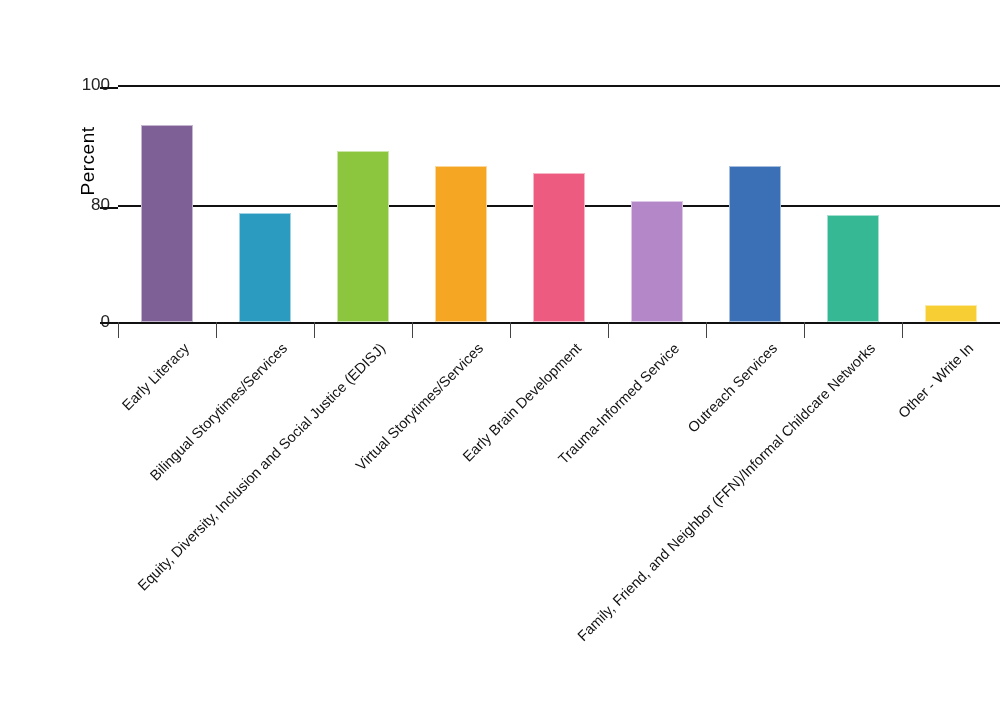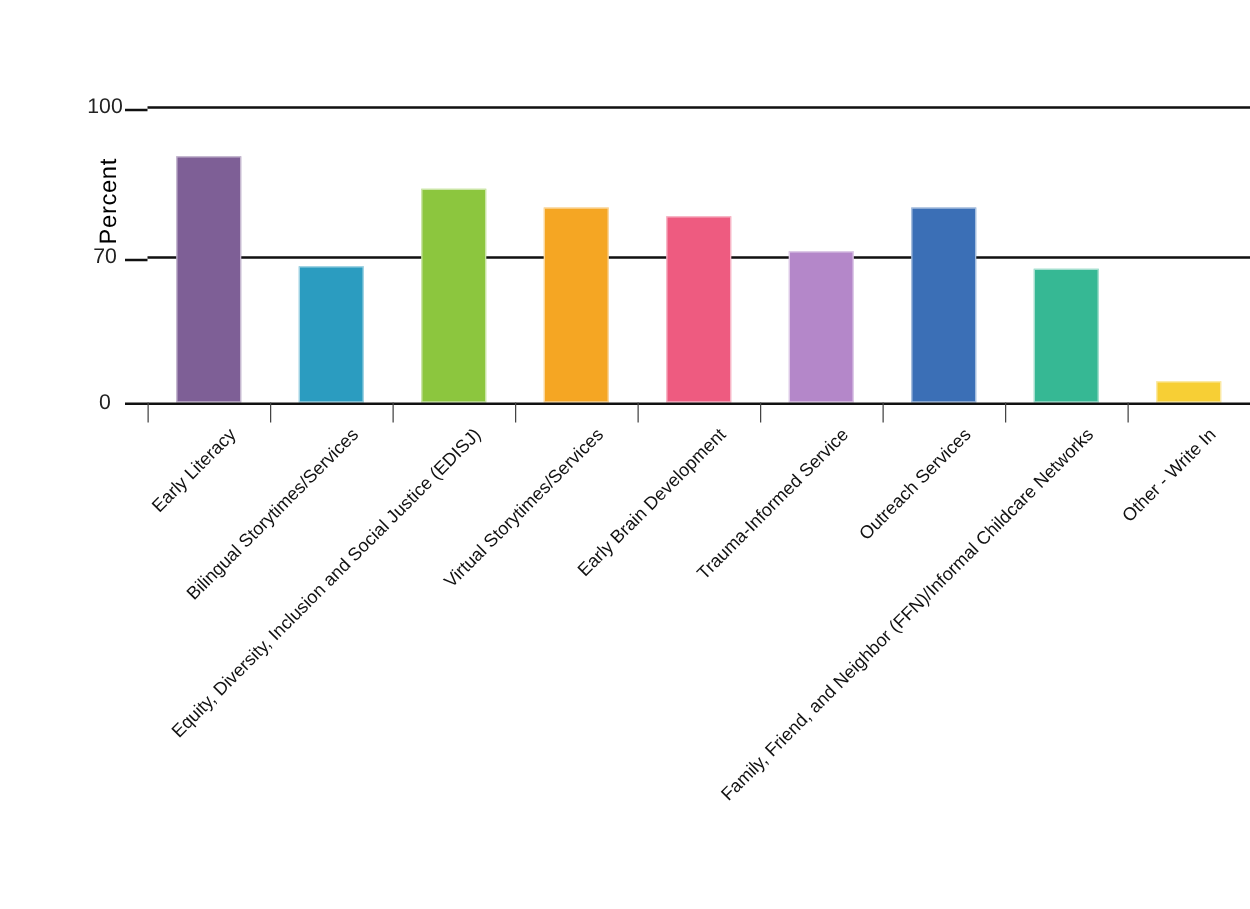--- a/index.html
+++ b/index.html
@@ -31,21 +31,21 @@
     transform-origin: center center;
     font-size: 19px;
     color: #000;
     letter-spacing: 0.5px;
     white-space: nowrap;
   }
   .y-tick-label {
     position: absolute;
     right: 0;
     width: 52px;
-    text-align: center;
+    text-align: right;
     font-size: 17px;
     color: #222;
     transform: translateY(-50%);
   }
   .y-tick-col {
     position: absolute;
     left: 55px;
     top: 0;
     width: 55px;
     height: 727px;
@@ -123,21 +123,21 @@
 </style>
 </head>
 <body>
 
 <div id="chart-root">
 
   <div class="y-axis-title">Percent</div>
 
   <div class="y-tick-col">
     <div class="y-tick-label" style="top:85px;">100</div>
-    <div class="y-tick-label" style="top:205px;">70</div>
+    <div class="y-tick-label" style="top:205px;">80</div>
     <div class="y-tick-label" style="top:322px;">0</div>
   </div>
 
   <div class="plot">
     <div class="gridline" style="top:0px;">
       <div class="tick-stub"></div>
     </div>
     <div class="gridline" style="top:120px;">
       <div class="tick-stub"></div>
     </div>

